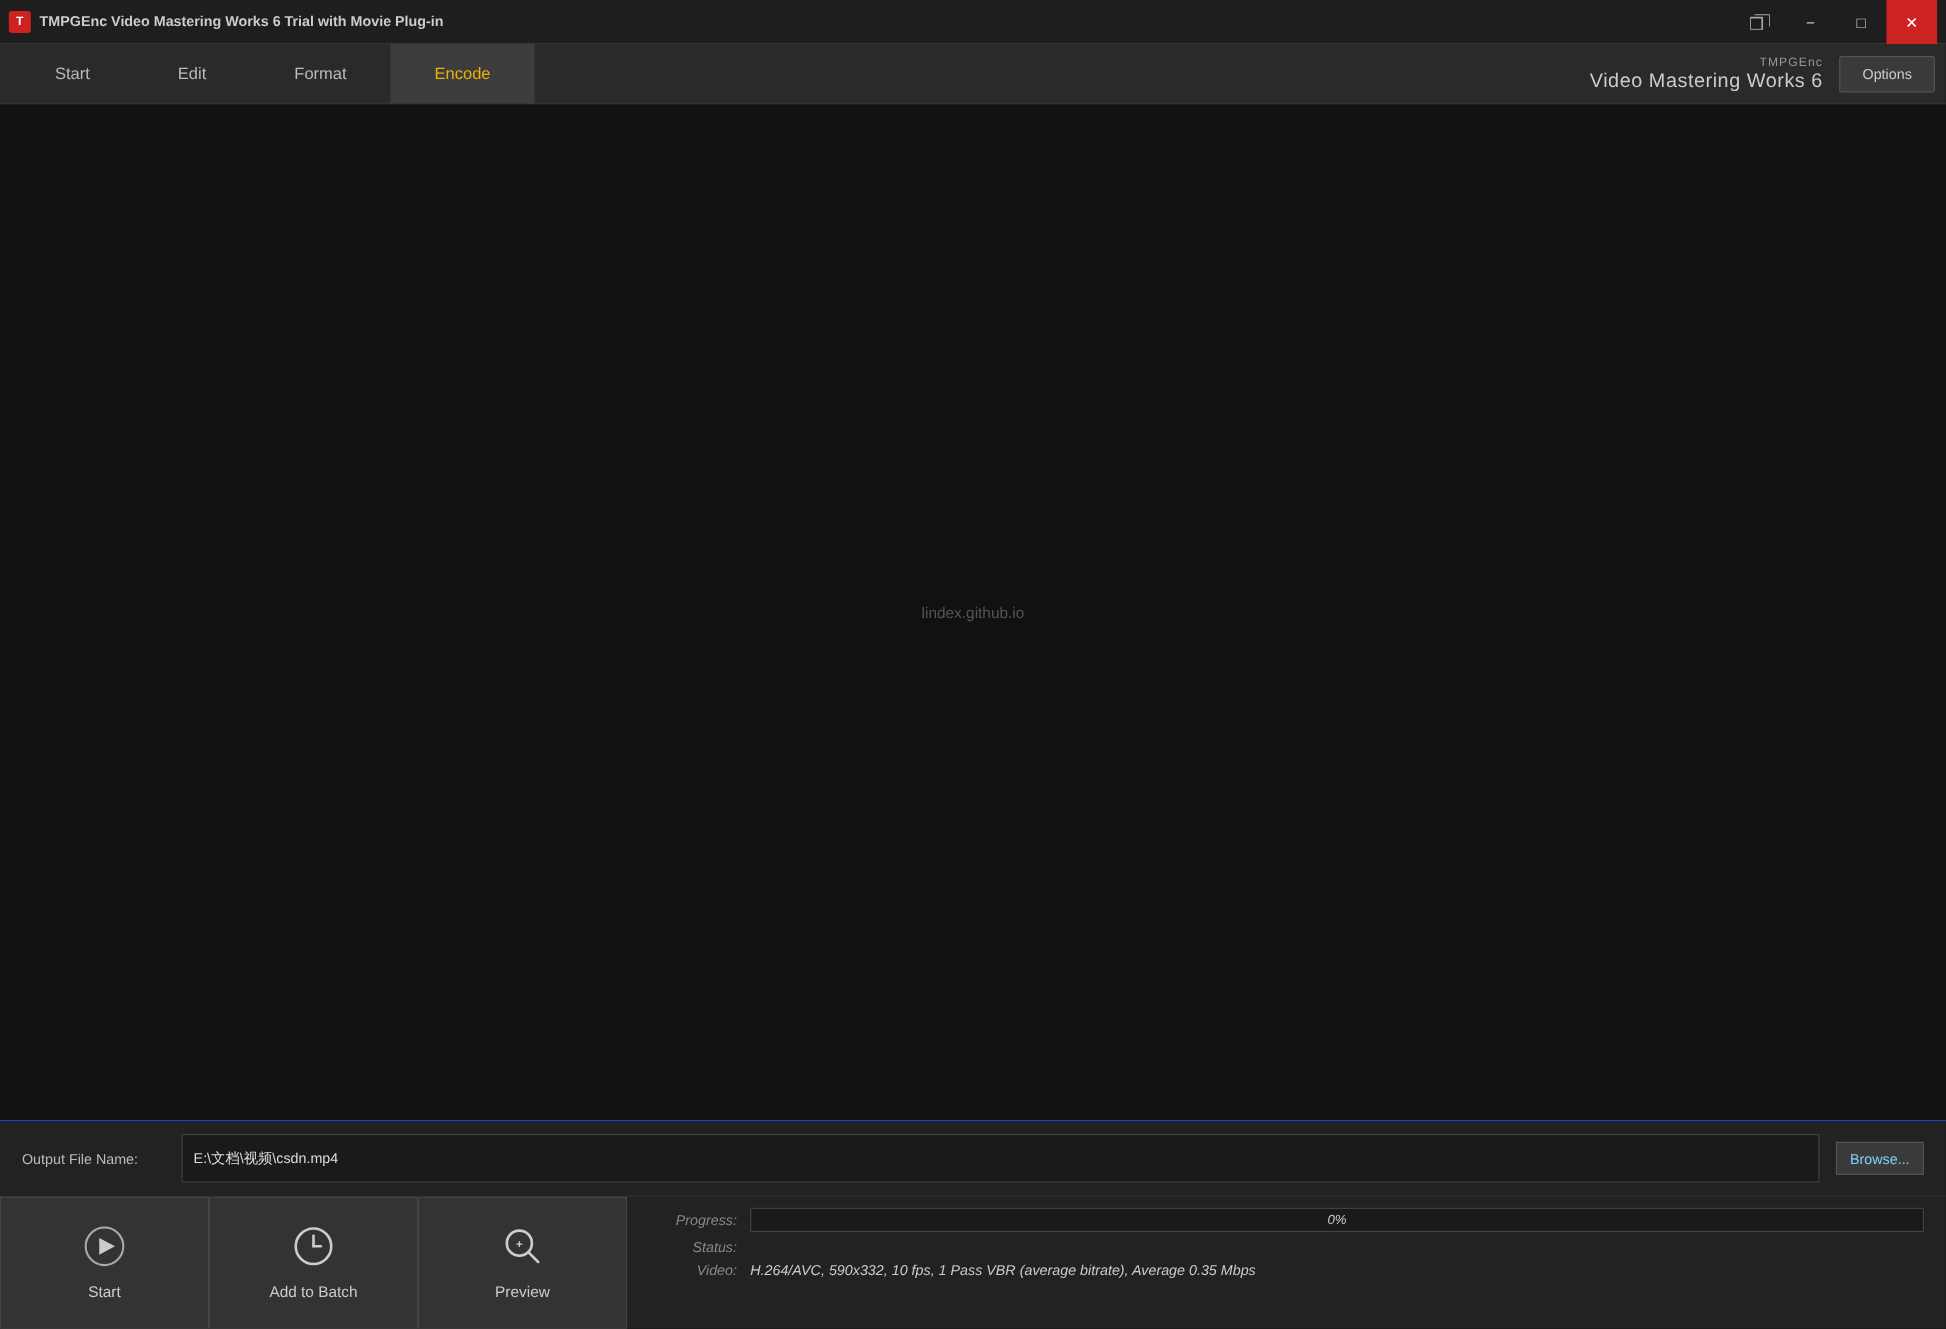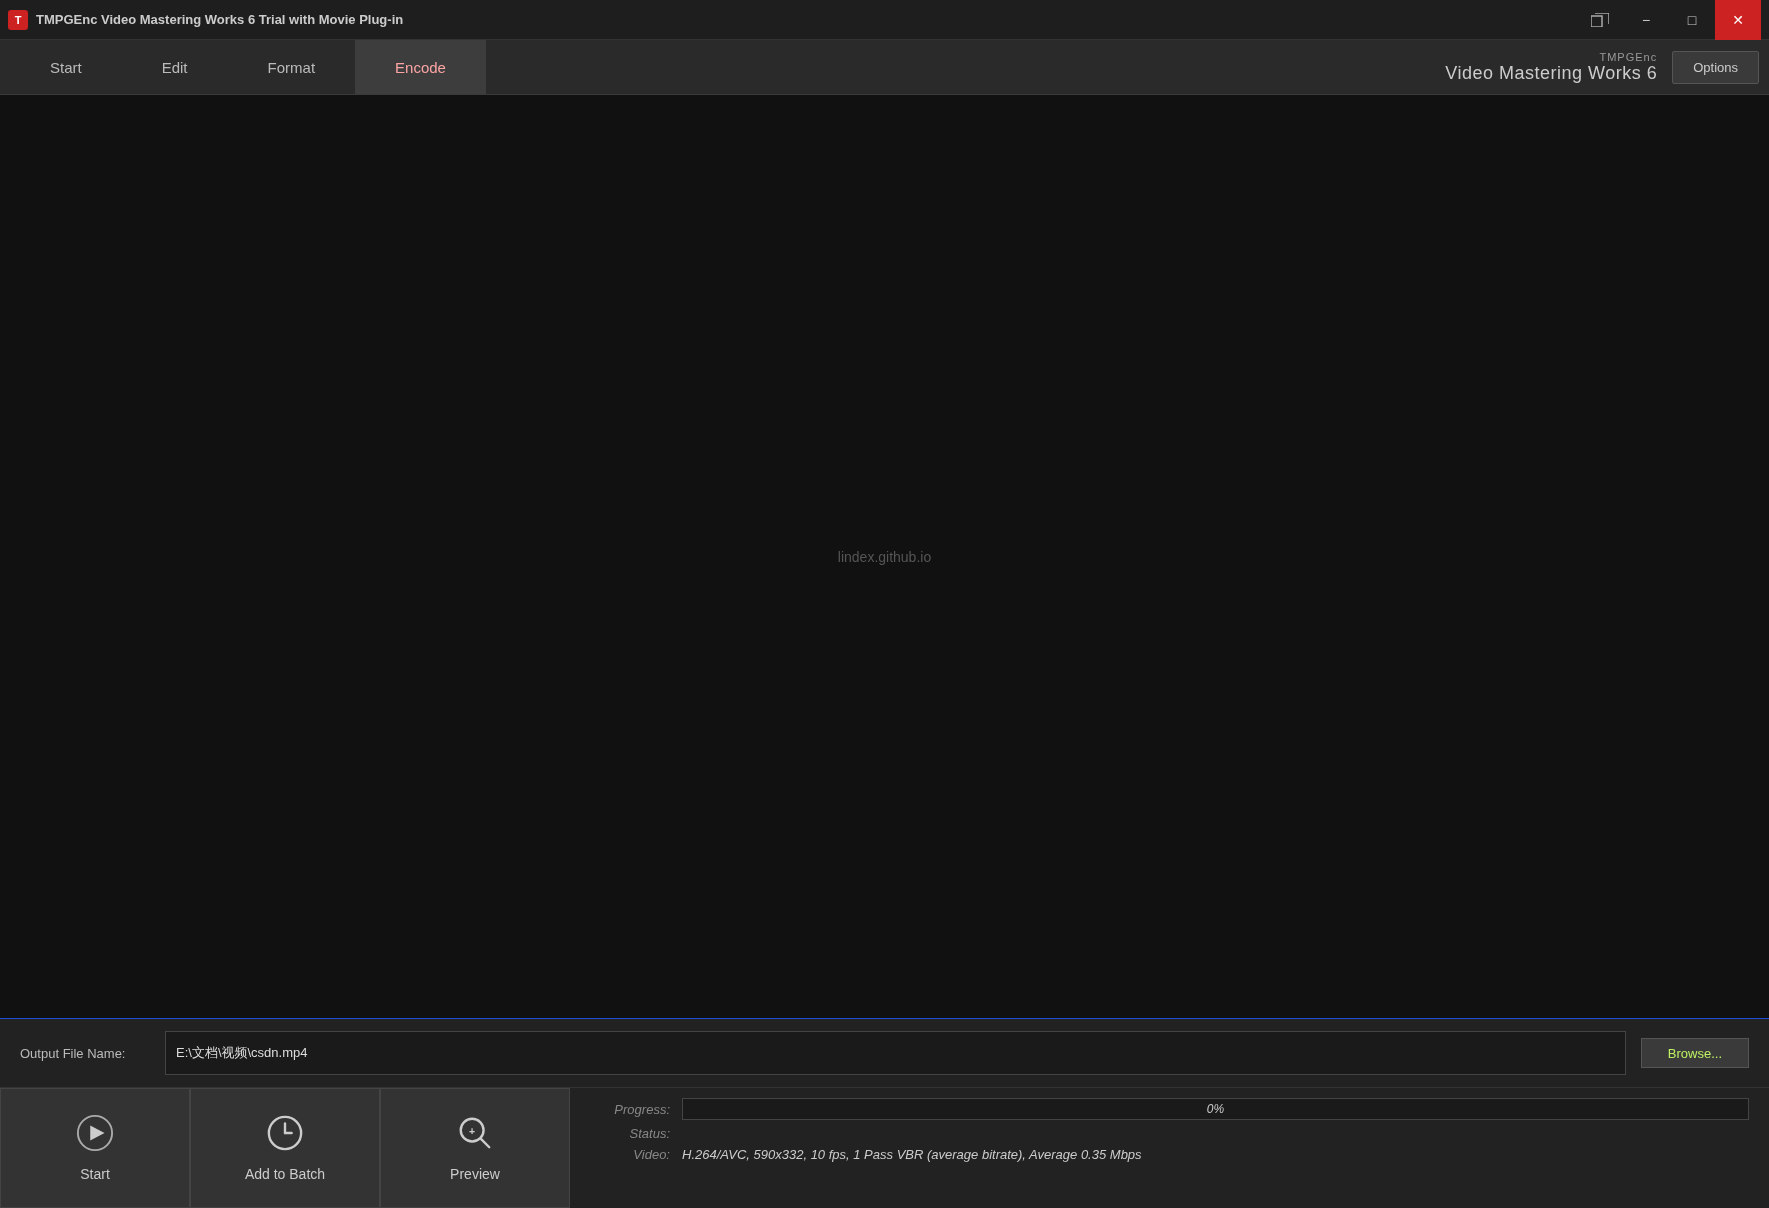--- a/index.html
+++ b/index.html
@@ -107,21 +107,21 @@
       cursor: pointer;
       font-size: 15px;
       color: #bbb;
       background: transparent;
       border: none;
       position: relative;
     }
 
     .menu-tab.active {
       background: #3d3d3d;
-      color: #fca5a5;
+      color: #eab308;
     }
 
     #brand-area {
       display: flex;
       align-items: center;
       gap: 15px;
     }
 
     #brand-text {
       text-align: right;
@@ -194,22 +194,22 @@
       border: 1px solid #444;
       color: #ddd;
       padding: 6px 10px;
       font-size: 13px;
       height: 44px;
     }
 
     #browse-btn {
       background: #3a3a3a;
       border: 1px solid #555;
-      color: #bef264;
-      padding: 6px 26px;
+      color: #7dd3fc;
+      padding: 6px 12px;
       font-size: 13px;
       cursor: pointer;
       white-space: nowrap;
       height: 30px;
     }
 
     
     #action-info-row {
       display: flex;
       align-items: stretch;

